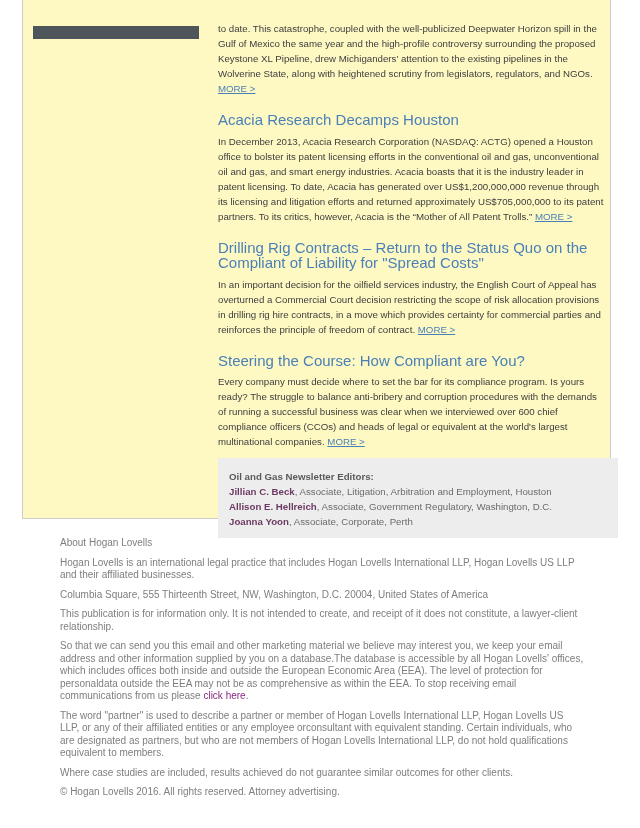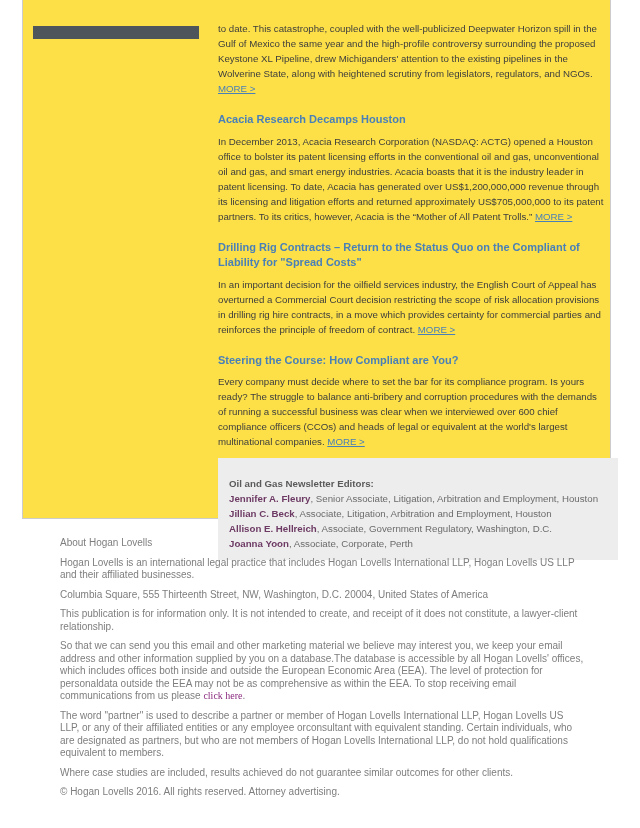--- a/index.html
+++ b/index.html
@@ -17,21 +17,21 @@
   .frame {
     position: absolute;
     left: 22px;
     top: 0;
     width: 589px;
     height: 519px;
     box-sizing: border-box;
     border-left: 1px solid #cccccc;
     border-right: 1px solid #cccccc;
     border-bottom: 1px solid #cccccc;
-    background: #fde047;
+    background: #fef9c3;
   }
   .dark-bar {
     position: absolute;
     left: 10px;
     top: 26px;
     width: 166px;
     height: 13px;
     background: #4e565c;
   }
   .content {
@@ -42,35 +42,35 @@
     color: #3d3d3d;
     font-size: 9.7px;
     line-height: 15px;
   }
   .content p.article-body {
     margin: 0;
   }
   .content h2.article-heading {
     margin: 16px 0 6px 0;
     color: #4a80b8;
-    font-size: 11px;
+    font-size: 15px;
     line-height: 15.5px;
-    font-weight: bold;
+    font-weight: normal;
   }
   a.more-link {
     color: #4a80b8;
     text-decoration: underline;
     cursor: pointer;
   }
   .editors-box {
     box-sizing: border-box;
     margin-top: 9px;
     width: 400px;
     background: #ededed;
-    padding: 18px 12px 9px 11px;
+    padding: 11px 12px 9px 11px;
     color: #6b6b6b;
     font-size: 9.7px;
     line-height: 15px;
   }
   .editors-title {
     font-weight: bold;
     color: #5a5a5a;
   }
   a.editor-name {
     font-weight: bold;
@@ -87,21 +87,20 @@
     font-size: 10px;
     line-height: 12.5px;
   }
   .footer p {
     margin: 0 0 7px 0;
   }
   a.footer-link {
     color: #8a2a7e;
     text-decoration: none;
     cursor: pointer;
-    font-family: Liberation Serif, serif;
   }
 </style>
 </head>
 <body>
 
 <div class="frame">
   <div class="dark-bar"></div>
 
   <div class="content">
 
@@ -111,21 +110,20 @@
     <p class="article-body"><span>In December 2013, Acacia Research Corporation (NASDAQ: ACTG) opened a Houston office to bolster its patent licensing efforts in the conventional oil and gas, unconventional oil and gas, and smart energy industries.  Acacia boasts that it is the industry leader in patent licensing.  To date, Acacia has generated over US$1,200,000,000 revenue through its licensing and litigation efforts and returned approximately US$705,000,000 to its patent partners.  To its critics, however, Acacia is the “Mother of All Patent Trolls.” </span><a class="more-link">MORE &gt;</a></p>
 
     <h2 class="article-heading">Drilling Rig Contracts – Return to the Status Quo on the Compliant of Liability for "Spread Costs"</h2>
     <p class="article-body"><span>In an important decision for the oilfield services industry, the English Court of Appeal has overturned a Commercial Court decision restricting the scope of risk allocation provisions in drilling rig hire contracts, in a move which provides certainty for commercial parties and reinforces the principle of freedom of contract. </span><a class="more-link">MORE &gt;</a></p>
 
     <h2 class="article-heading">Steering the Course: How Compliant are You?</h2>
     <p class="article-body"><span>Every company must decide where to set the bar for its compliance program. Is yours ready? The struggle to balance anti-bribery and corruption procedures with the demands of running a successful business was clear when we interviewed over 600 chief compliance officers (CCOs) and heads of legal or equivalent at the world's largest multinational companies. </span><a class="more-link">MORE &gt;</a></p>
 
     <div class="editors-box">
       <div class="editors-title">Oil and Gas Newsletter Editors:</div>
-      <div><a class="editor-name">Jennifer A. Fleury</a><span>, Senior Associate, Litigation, Arbitration and Employment, Houston</span></div>
       <div><a class="editor-name">Jillian C. Beck</a><span>, Associate, Litigation, Arbitration and Employment, Houston</span></div>
       <div><a class="editor-name">Allison E. Hellreich</a><span>, Associate, Government Regulatory, Washington, D.C.</span></div>
       <div><a class="editor-name">Joanna Yoon</a><span>, Associate, Corporate, Perth</span></div>
     </div>
 
   </div>
 </div>
 
 <div class="footer">
   <p>About Hogan Lovells</p>

